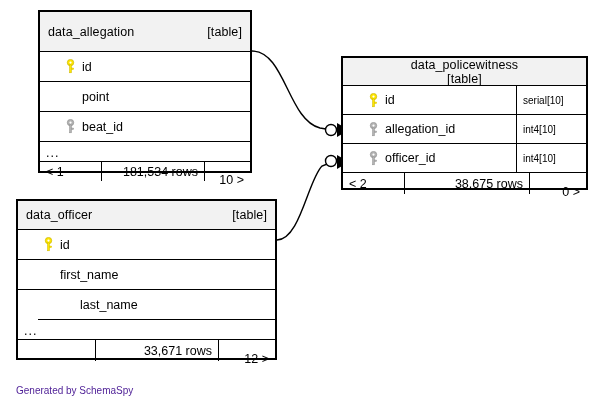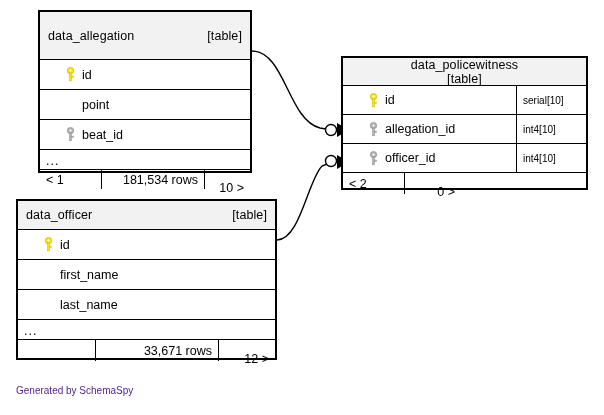--- a/index.html
+++ b/index.html
@@ -139,21 +139,21 @@
     <path d="M252,51 C285,51 288,120 320,128 L332,130" fill="none" stroke="#000000" stroke-width="1.4"></path>
     <circle cx="331" cy="130" r="5.5" fill="#ffffff" stroke="#000000" stroke-width="1.4"></circle>
     <polygon points="337,123 349,130 337,137" fill="#000000"></polygon>
 
     <path d="M277,240 C300,240 308,180 322,166 L332,162" fill="none" stroke="#000000" stroke-width="1.4"></path>
     <circle cx="331" cy="161" r="5.5" fill="#ffffff" stroke="#000000" stroke-width="1.4"></circle>
     <polygon points="337,155 349,162 337,169" fill="#000000"></polygon>
   </svg>
 
   <div class="table-box" style="left:38px; top:10px; width:214px; height:163px;">
-    <div class="t-header" style="height:48px;gap:15px;">
+    <div class="t-header" style="height:40px;gap:15px;">
       <span class="t-name">data_allegation</span>
       <span class="t-tag">[table]</span>
     </div>
 
     <div class="t-row" style="height:30px;">
       <div class="col-name">
         <span class="keyslot">
           <svg width="9" height="15" viewBox="0 0 9 15" aria-hidden="true">
             <circle cx="4.5" cy="3.6" r="3.2" fill="#ffe600" stroke="#c9b500" stroke-width="0.7"></circle>
             <circle cx="4.5" cy="3.6" r="1.1" fill="#ffffff"></circle>
@@ -241,20 +241,21 @@
             <rect x="5.5" y="9" width="2.2" height="1.6" fill="#b3b3b3" stroke="#8f8f8f" stroke-width="0.4"></rect>
           </svg>
         </span>
         <span class="colname-text">officer_id</span>
       </div>
       <div class="col-type" style="width:70px;">int4[10]</div>
     </div>
 
     <div class="t-footer" style="height:21px;">
       <div class="f-prev" style="width:62px;">&lt; 2</div>
+      <div class="f-rows">38,675 rows</div>
       <div class="f-next" style="width:56px;">0 &gt;</div>
     </div>
   </div>
 
   <div class="table-box" style="left:16px; top:199px; width:261px; height:161px;">
     <div class="t-header" style="height:29px;">
       <span class="t-name">data_officer</span>
       <span class="t-tag">[table]</span>
     </div>
 
@@ -272,21 +273,21 @@
       </div>
     </div>
 
     <div class="t-row" style="height:30px;">
       <div class="col-name">
         <span class="keyslot"></span>
         <span class="colname-text">first_name</span>
       </div>
     </div>
 
-    <div class="t-row" style="height:30px;">
+    <div class="t-row" style="height:30px;margin-left:20px;">
       <div class="col-name">
         <span class="keyslot"></span>
         <span class="colname-text">last_name</span>
       </div>
     </div>
 
     <div class="ellipsis-row" style="height:20px;">...</div>
 
     <div class="t-footer" style="height:21px;">
       <div class="f-prev" style="width:78px;"></div>

